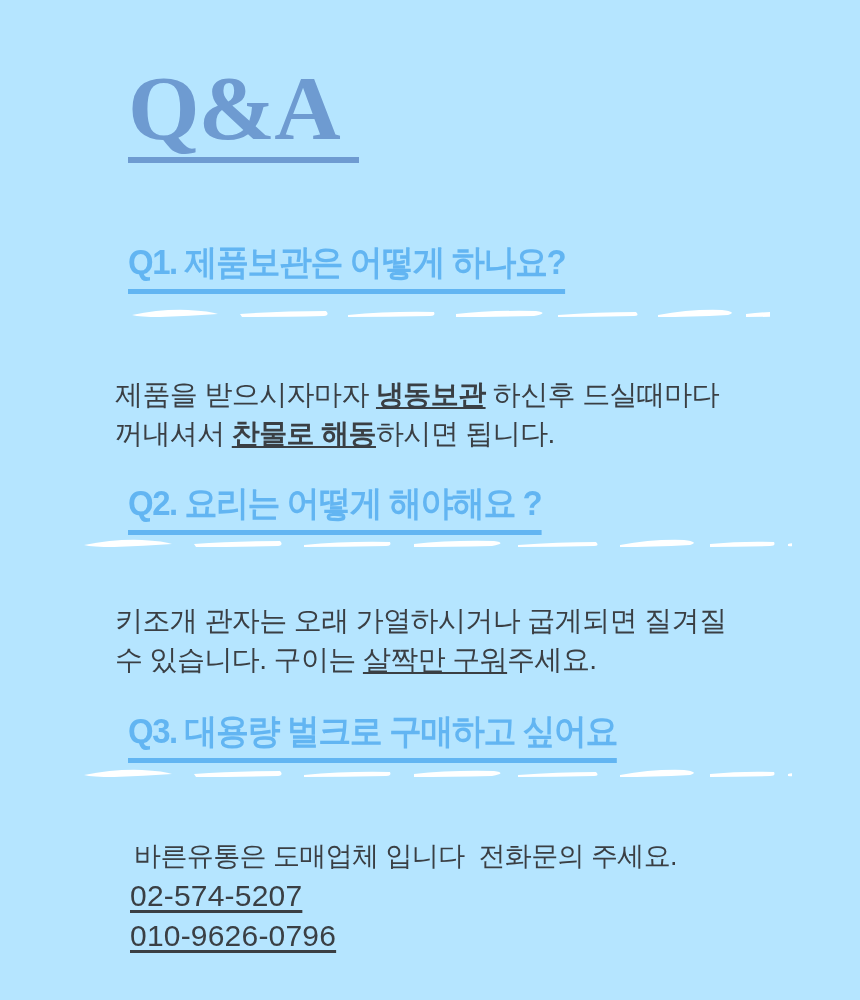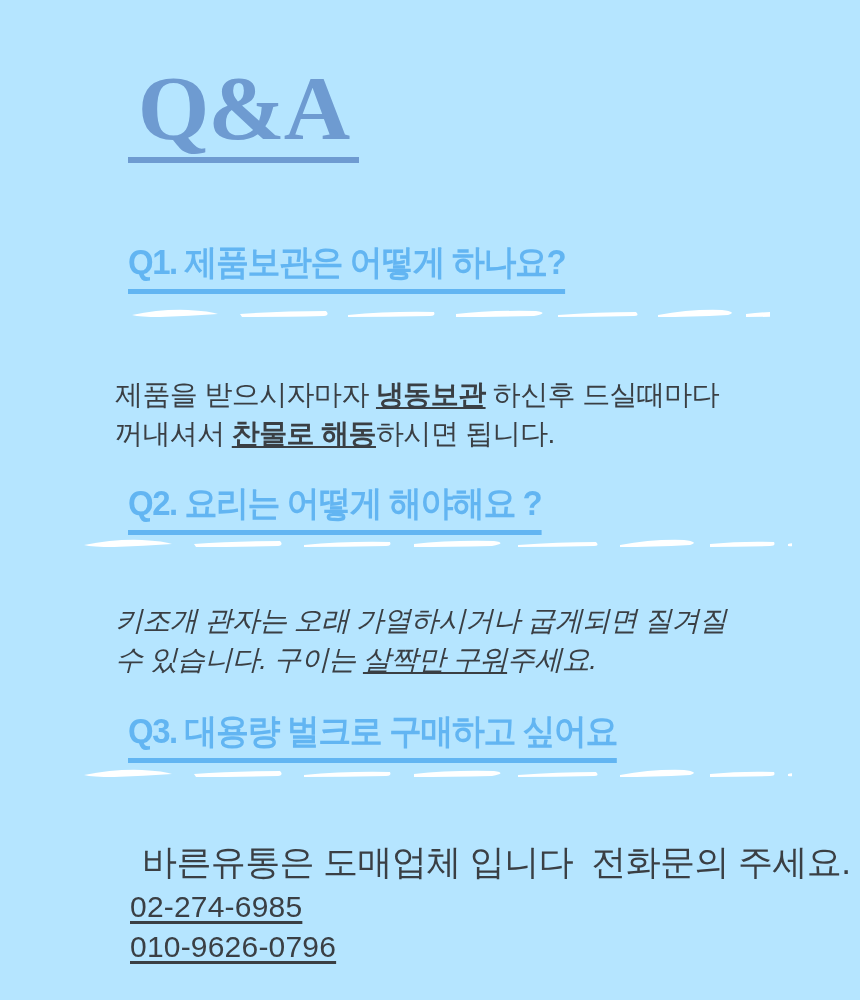--- a/index.html
+++ b/index.html
@@ -33,21 +33,20 @@
   .qa-title {
     font-family: "Liberation Serif", "DejaVu Serif", serif;
     font-weight: bold;
     font-size: 92px;
     line-height: 1;
     color: #6e9bd1;
     letter-spacing: -1px;
     margin: 0;
     padding: 0;
     white-space: nowrap;
-    text-align: center;
   }
 
   .qa-title-rule {
     width: 231px;
     height: 6px;
     background: #6e9bd1;
     margin-top: 3px;
   }
 
   
@@ -90,46 +89,46 @@
     font-size: 28px;
     line-height: 1.38;
     color: #3a3f44;
     letter-spacing: -0.6px;
     white-space: pre-line;
     max-width: 680px;
     margin-top: 18px;
   }
 
   #a1-body { top: 358px; }
-  #a2-body { top: 584px; font-style: italic; }
+  #a2-body { top: 584px; }
 
   .answer .em-bold {
     font-weight: bold;
     text-decoration: underline;
     text-underline-offset: 3px;
   }
 
   .answer .em-underline {
     text-decoration: underline;
     text-underline-offset: 3px;
   }
 
   
   .contact-block {
     position: absolute;
     left: 130px;
     top: 838px;
   }
 
   .contact-lead {
-    font-size: 35px;
+    font-size: 27px;
     color: #3a3f44;
     letter-spacing: -0.6px;
     line-height: 1.35;
-    margin: 0 0 2px 12px;
+    margin: 0 0 2px 4px;
     white-space: pre;
   }
 
   .phone {
     display: block;
     font-size: 30px;
     color: #3a3f44;
     letter-spacing: 0.2px;
     line-height: 1.33;
     text-decoration: underline;
@@ -198,17 +197,17 @@
         <path d="M436 9 Q476 6 514 6 Q518 10 512 10 Q474 11 436 11 Z"></path>
         <path d="M538 9 Q570 3 602 4 Q618 6 608 9 Q570 11 538 11 Z"></path>
         <path d="M628 8 Q660 5 692 6 Q694 10 688 10 Q656 11 628 11 Z"></path>
         <path d="M706 8 Q716 6 724 7 L724 10 Q714 11 706 10 Z"></path>
       </g>
     </svg>
   </div>
 
   <div class="contact-block">
     <p class="contact-lead">바른유통은 도매업체 입니다  전화문의 주세요.</p>
-    <span class="phone" id="phone-1">02-274-6985</span>
+    <span class="phone" id="phone-1">02-574-5207</span>
     <span class="phone" id="phone-2">010-9626-0796</span>
   </div>
 
 </div>
 
 </body></html>

